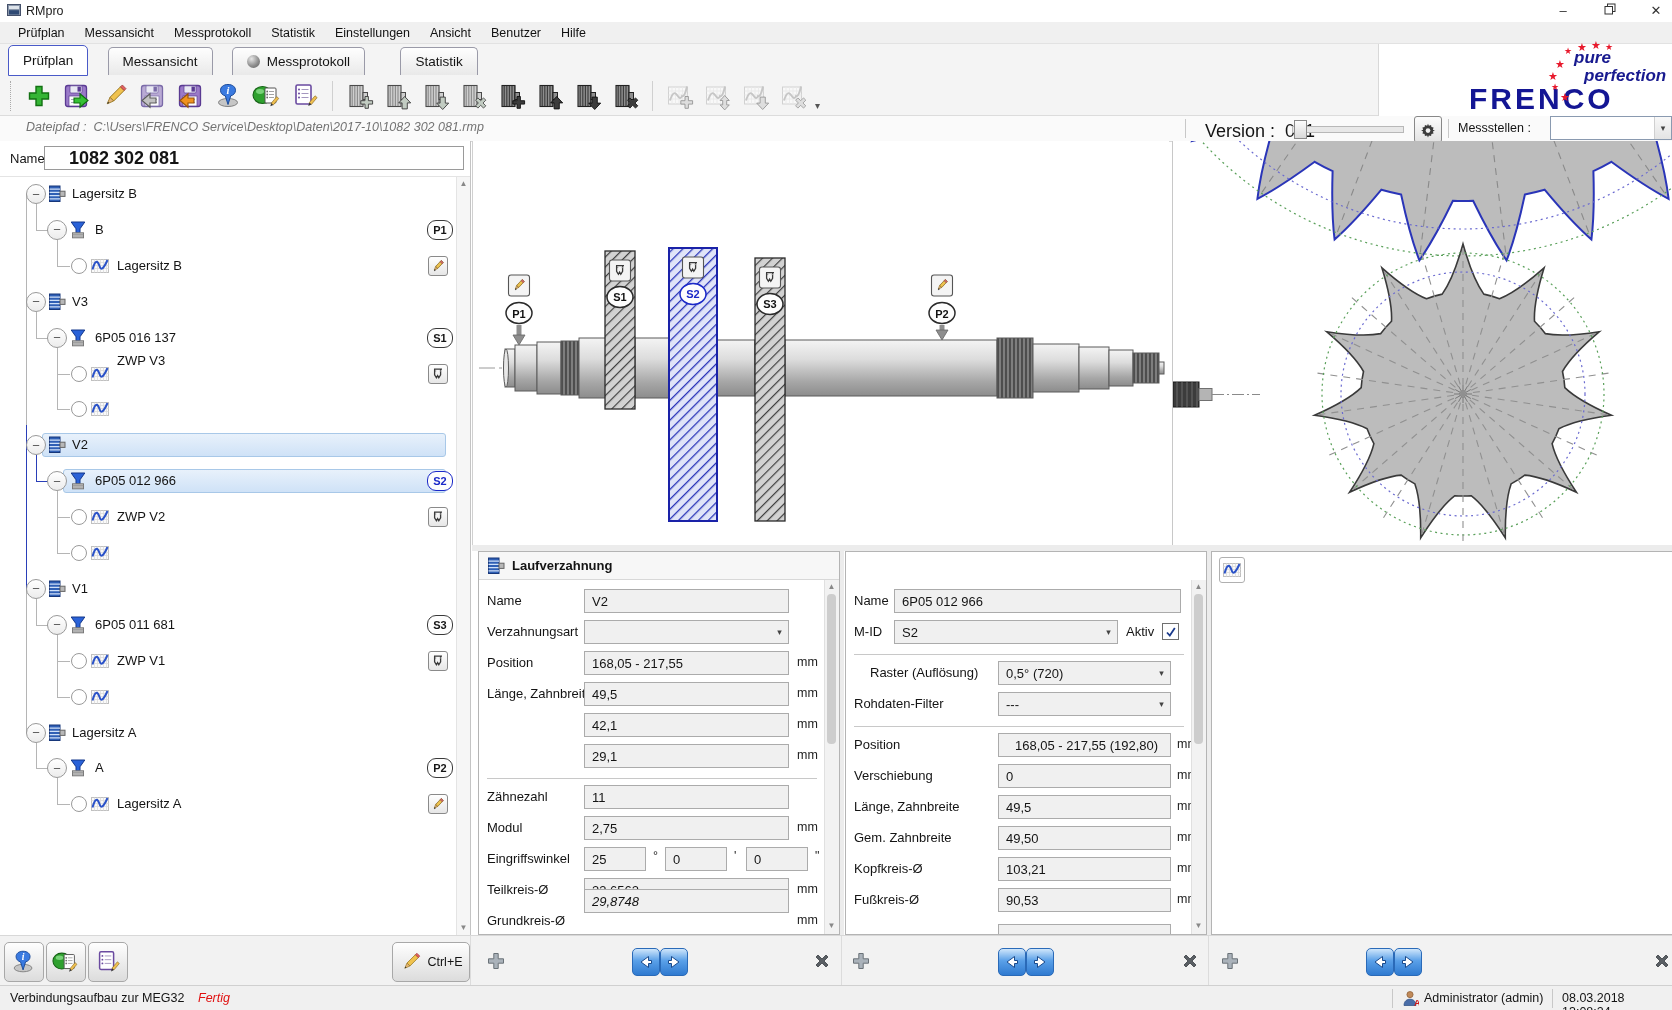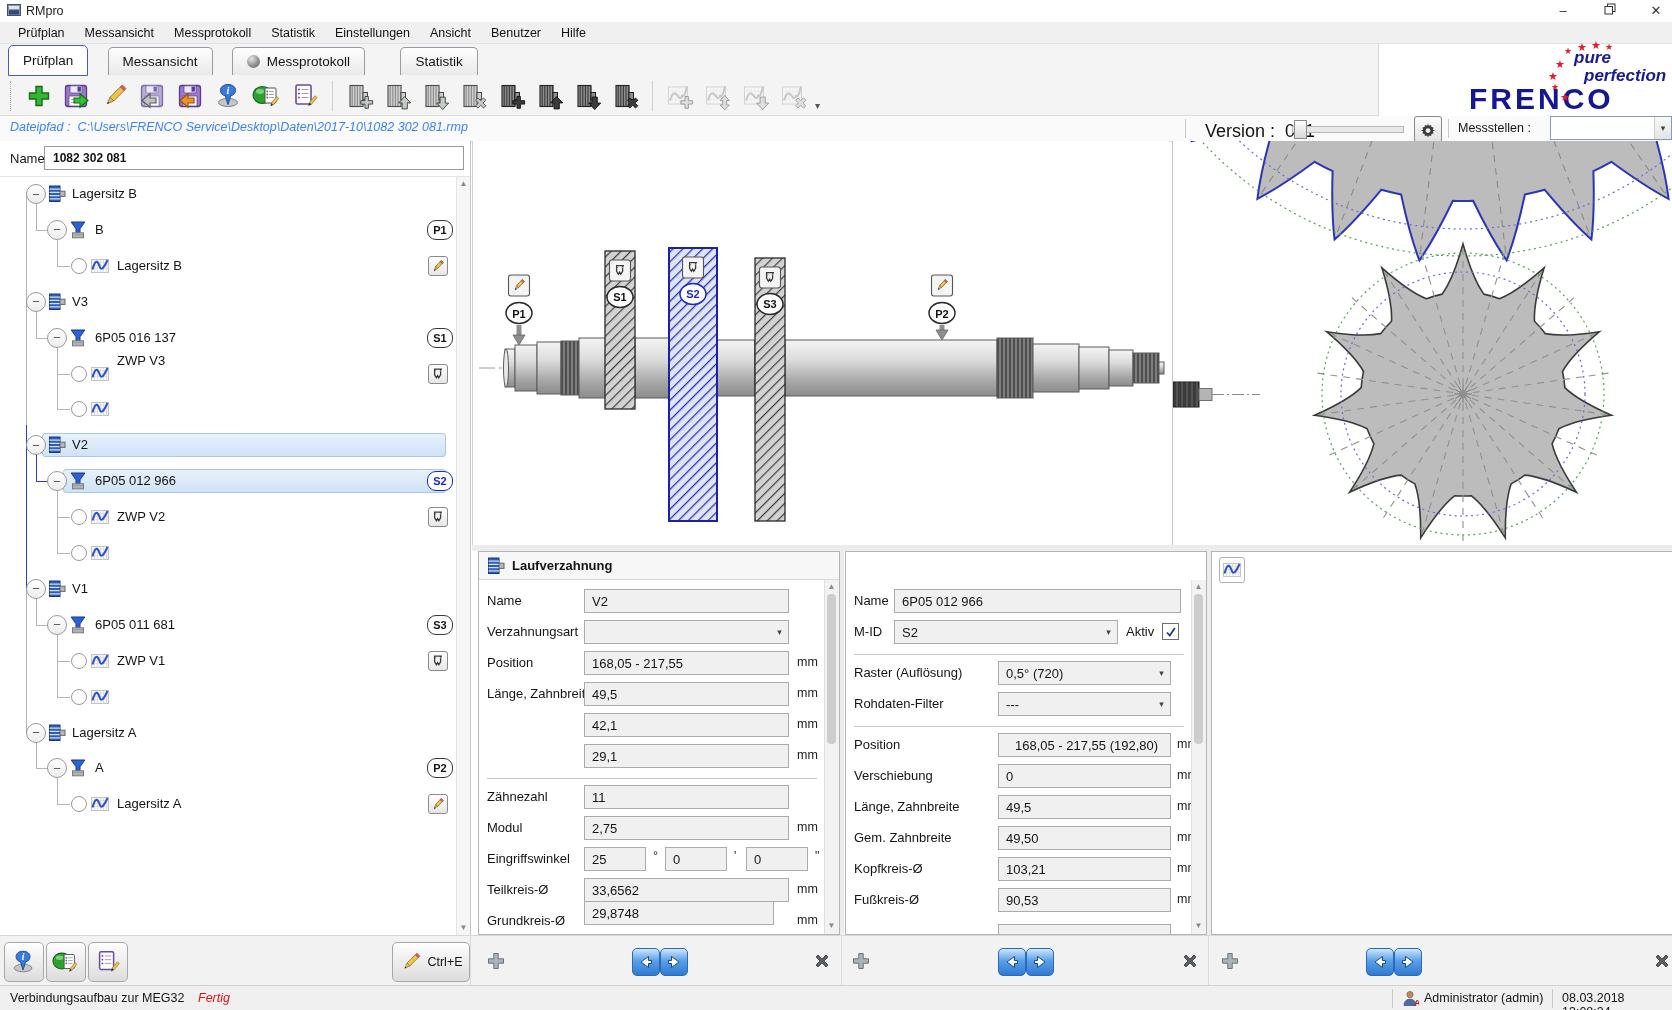--- a/index.html
+++ b/index.html
@@ -27,31 +27,31 @@
   .tb-btn.disabled{opacity:.5;filter:grayscale(1)}
   .tb-sep{width:7px;height:30px;border-right:1px solid #d0d0d0;margin-right:6px}
   .tb-caret{color:#555;font-size:10px;margin-left:2px;align-self:flex-end;padding-bottom:4px}
   
   .logo-box{left:1378px;top:44px;width:294px;height:72px;background:#fff;border-left:1px solid #d8d8d8;border-bottom:1px solid #d8d8d8}
   .logo-star{position:absolute;color:#e8192c;font-size:11px}
   .logo-tag{position:absolute;color:#181a8f;font-style:italic;font-weight:bold;font-size:17px;font-family:"Liberation Sans",sans-serif}
   .logo-brand{position:absolute;color:#141694;font-weight:bold;font-size:30px;letter-spacing:3px}
   
   .pathbar{left:0;top:116px;width:1672px;height:25px;background:#fafafa;border-bottom:1px solid #d8d8d8;}
-  .path-left{left:10px;top:4px;font-size:12.5px;font-style:italic;color:#3b82f6}
+  .path-left{left:26px;top:4px;font-size:12.5px;font-style:italic;color:#737373}
   .vsep{width:1px;background:#c8c8c8}
   .slider-track{left:1292px;top:126px;width:110px;height:5px;background:#e8e8e8;border:1px solid #b8b8b8}
   .slider-thumb{left:1294px;top:120px;width:11px;height:17px;background:linear-gradient(#fdfdfd,#d8d8d8);border:1px solid #8a8a8a}
   .gear-btn{left:1414px;top:116px;width:26px;height:25px;border:1px solid #888;border-radius:3px;background:linear-gradient(#fcfcfc,#e2e2e2);display:flex;align-items:center;justify-content:center}
   .combo{background:#fff;border:1px solid #8a9ab0;display:flex;align-items:center;justify-content:space-between;box-sizing:border-box}
   .combo .caret{width:16px;height:100%;display:flex;align-items:center;justify-content:center;color:#444;font-size:9px;border-left:1px solid #d0d0d0;background:linear-gradient(#f8f8f8,#e4e4e4)}
   
   .tree-panel{left:0;top:141px;width:470px;height:844px;background:#fff;border-right:1px solid #c4c4c4}
   .name-label{left:10px;top:10px;font-size:13px}
-  .name-input{left:44px;top:5px;width:420px;height:24px;background:#fff;border:1px solid #9a9a9a;font-weight:bold;font-size:12px;display:flex;align-items:center;padding-left:8px;box-sizing:border-box}
+  .name-input{left:44px;top:5px;width:420px;height:24px;background:#fff;border:1px solid #9a9a9a;font-weight:bold;font-size:18px;display:flex;align-items:center;padding-left:24px;box-sizing:border-box}
   .tree-sep{left:0;top:35px;width:470px;height:1px;background:#e4e4e4}
   .tree-area{left:0;top:36px;width:456px;height:758px;overflow:hidden}
   .conn{position:absolute;background:#b5b5b5}
   .conn.blue{background:#2a3fb8}
   .expander{position:absolute;width:20px;height:20px;border:1px solid #999;border-radius:50%;background:linear-gradient(#fff,#ececec);box-sizing:border-box;
             display:flex;align-items:center;justify-content:center;font-size:13px;color:#555;line-height:1}
   .radio{position:absolute;width:16px;height:16px;border:1px solid #9a9a9a;border-radius:50%;background:#fff;box-sizing:border-box}
   .tree-ic{position:absolute;width:18px;height:18px}
   .tree-label{position:absolute;font-size:13px;white-space:nowrap}
   .hl{position:absolute;height:24px;border-radius:3px;background:linear-gradient(#e8f1fb,#cfe2f7);border:1px solid #a8c8e8;box-sizing:border-box}
@@ -793,21 +793,21 @@
     <div class="field" style="left: 267px; top: 295px; width: 62px; position: absolute;">
       <span>0</span>
     </div>
     <div class="funit" style="left: 336px; top: 297px; position: absolute;">"</div>
     <div class="frow-label" style="left: 8px; top: 330px; position: absolute;">Teilkreis-Ø</div>
     <div class="field" style="left: 105px; top: 326px; width: 205px; position: absolute;">
       <span>33,6562</span>
     </div>
     <div class="funit" style="left: 318px; top: 330px; position: absolute;">mm</div>
     <div class="frow-label" style="left: 8px; top: 361px; position: absolute;">Grundkreis-Ø</div>
-    <div class="field" style="left: 105px; top: 349px; width: 190px; position: absolute;">
+    <div class="field" style="left: 105px; top: 337px; width: 205px; position: absolute; font-style: italic;">
       <span>29,8748</span>
     </div>
     <div class="funit" style="left: 318px; top: 361px; position: absolute;">mm</div>
     <div class="fscroll" style="left: 345px; top: 28px; height: 355px; position: absolute;">
       <span class="scroll-arrow" style="top:2px;left:2px;position:absolute">▲</span>
                   <span class="scroll-arrow" style="top:341px;left:2px;position:absolute">▼</span>
       <div class="fthumb" style="top: 14px; height: 150px; position: absolute;"></div>
     </div>
   </div>
 <div class="abs vsplit-f" style="left:840px"></div>
@@ -821,21 +821,21 @@
       <span>S2</span>
       <span class="dd">▾</span>
     </div>
     <div class="frow-label" style="left: 280px; top: 72px; position: absolute;">Aktiv</div>
     <div class="checkbox" style="left: 316px; top: 71px; position: absolute;">
       <svg width="12" height="12" viewBox="0 0 12 12">
         <path d="M2,6.5 l2.8,3 5,-7.5" stroke="#1a3a8c" stroke-width="1.8" fill="none"></path>
       </svg>
     </div>
     <div class="fsep" style="left: 8px; top: 102px; width: 330px; position: absolute;"></div>
-    <div class="frow-label" style="left: 8px; top: 113px; position: absolute;">Raster (Auflösung)</div>
+    <div class="frow-label" style="left: 24px; top: 113px; position: absolute;">Raster (Auflösung)</div>
     <div class="field" style="left: 152px; top: 109px; width: 173px; position: absolute;">
       <span>0,5°  (720)</span>
       <span class="dd">▾</span>
     </div>
     <div class="frow-label" style="left: 8px; top: 144px; position: absolute;">Rohdaten-Filter</div>
     <div class="field" style="left: 152px; top: 140px; width: 173px; position: absolute;">
       <span>---</span>
       <span class="dd">▾</span>
     </div>
     <div class="fsep" style="left: 8px; top: 174px; width: 330px; position: absolute;"></div>

